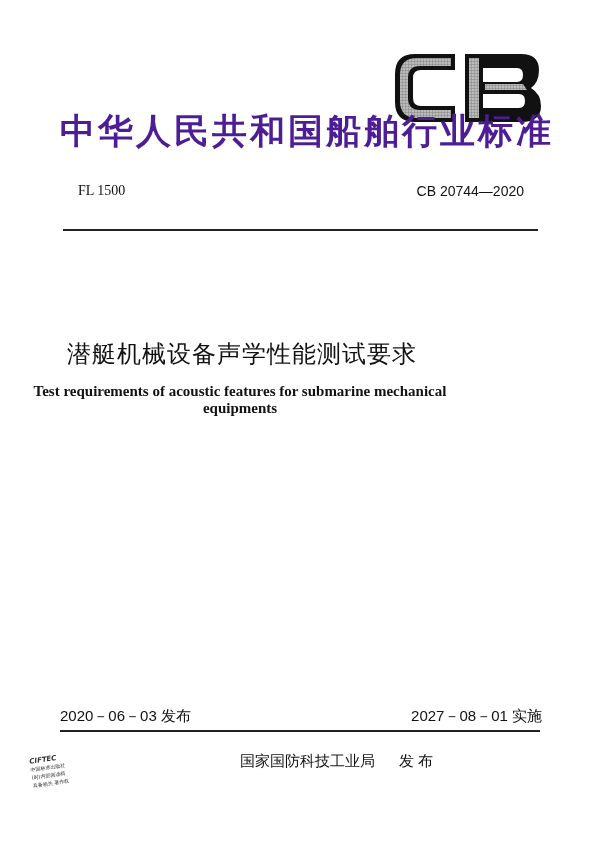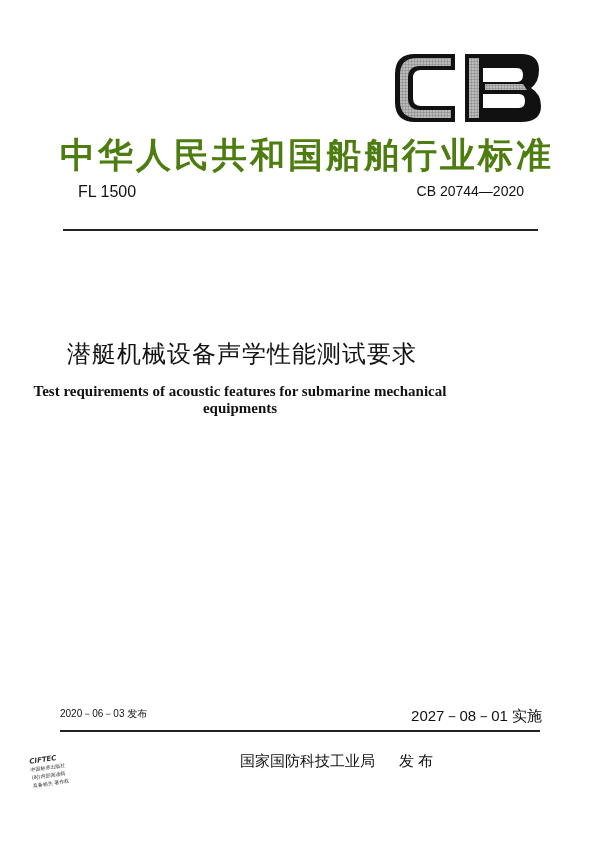--- a/index.html
+++ b/index.html
@@ -1,25 +1,25 @@
 <!DOCTYPE html>
 <html><head>
 <meta charset="utf-8">
 <style>
   html, body { margin:0; padding:0; background:#fff; }
   body { width:600px; height:849px; position:relative; overflow:hidden; font-family:"DejaVu Sans", sans-serif; color:#111; }
   .abs { position:absolute; }
   .logo { left:393px; top:52px; width:150px; height:72px; }
-  .main-title { left:60px; top:132px; width:490px; font-size:35px; font-weight:bold; letter-spacing:3px; white-space:nowrap; color:#4d7c0f; }
-  .fl { left:78px; top:183px; font-size:16px; font-family:Liberation Sans, sans-serif; }
+  .main-title { left:60px; top:108px; width:490px; font-size:35px; font-weight:bold; letter-spacing:3px; white-space:nowrap; color:#4c1d95; }
+  .fl { left:78px; top:183px; font-size:14px; font-family:Liberation Serif, serif; }
   .std { right:76px; top:183px; font-size:14px; font-family:"Liberation Sans", sans-serif; }
   .rule1 { left:63px; top:229px; width:475px; height:2px; background:#222; }
   .title-cn { left:0; width:484px; top:338px; text-align:center; font-size:24px; letter-spacing:1px; }
   .title-en { left:0; width:480px; top:383px; text-align:center; font-size:15px; font-weight:bold; font-family:"Liberation Serif", serif; }
-  .pub { left:60px; top:707px; font-size:10px; font-family:"Liberation Sans", sans-serif; }
+  .pub { left:60px; top:707px; font-size:15px; font-family:"Liberation Sans", sans-serif; }
   .impl { right:58px; top:707px; font-size:15px; font-family:"Liberation Sans", sans-serif; }
   .rule2 { left:60px; top:730px; width:480px; height:2px; background:#222; }
   .issuer { left:240px; top:752px; font-size:15px; }
   .issuer .act { margin-left:24px; letter-spacing:4px; }
   .stamp { left:32px; top:752px; width:80px; height:50px; transform:rotate(-8deg); font-size:5px; line-height:8px; color:#333; }
   .stamp .mark { font-weight:bold; font-size:7px; font-style:italic; }
 </style>
 </head>
 <body>
 

